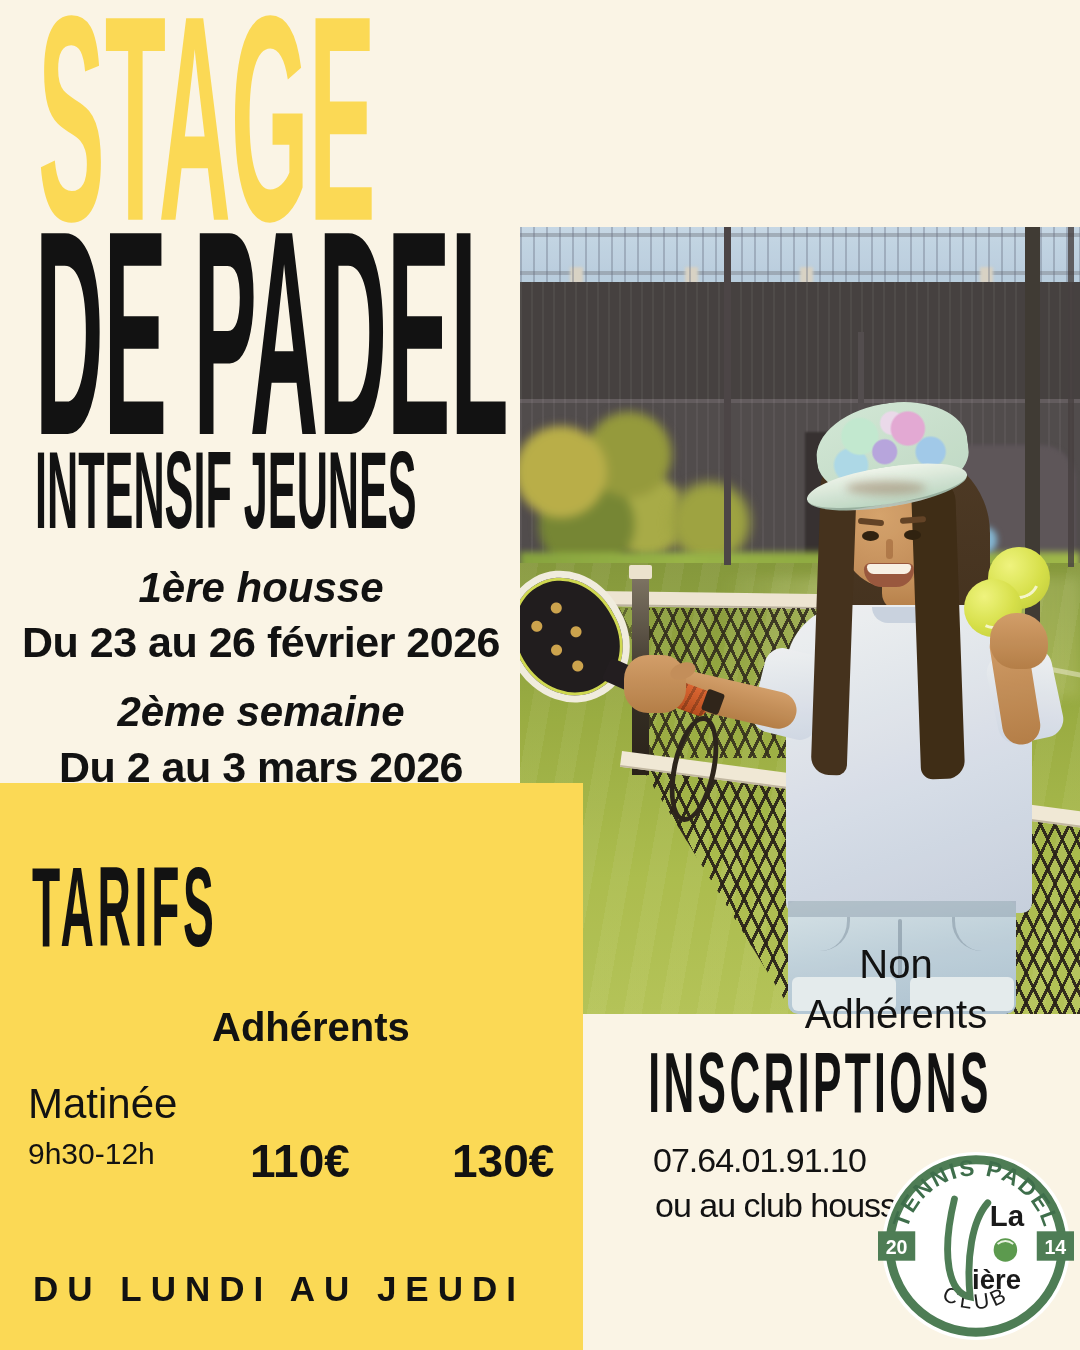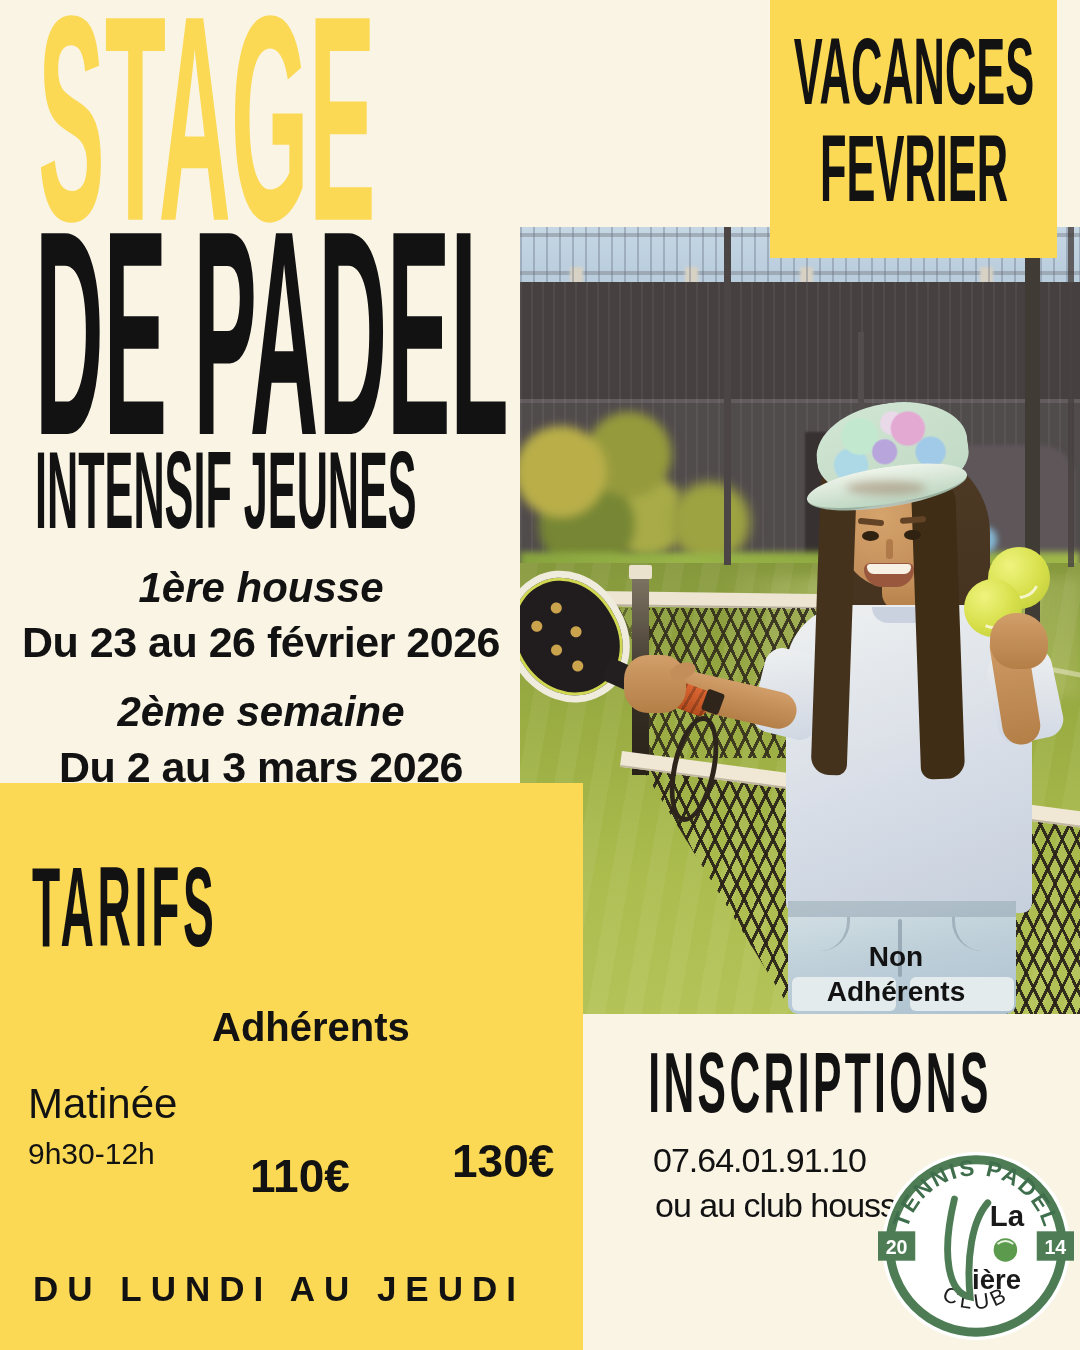--- a/index.html
+++ b/index.html
@@ -30,25 +30,25 @@
   
   .week-label{left:0;width:522px;text-align:center;font-size:42px;font-weight:bold;font-style:italic;line-height:1;}
   .week-dates{left:0;width:522px;text-align:center;font-size:43px;font-weight:bold;letter-spacing:-.5px;line-height:1;}
   .wl1{top:567px;} .wd1{top:621px;} .wl2{top:691px;} .wd2{top:746px;}
 
   .badge{left:770px;top:0;width:287px;height:258px;background:var(--yellow);z-index:3;}
   .tarifs-block{left:0;top:783px;width:583px;height:567px;background:var(--yellow);z-index:3;}
   .col-adherents{left:212px;top:224px;font-size:40px;font-weight:bold;line-height:1;}
   .row-l1{left:28px;top:300px;font-size:42px;line-height:1;}
   .row-l2{left:28px;top:356px;font-size:30px;line-height:1;}
-  .price-a{left:250px;top:355px;font-size:46px;font-weight:bold;line-height:1;margin-top:15px;}
+  .price-a{left:250px;top:355px;font-size:46px;font-weight:bold;line-height:1;}
   .price-na{left:452px;top:355px;font-size:46px;font-weight:bold;line-height:1;}
   .tarifs-footer{left:33px;top:488px;font-size:35px;font-weight:bold;letter-spacing:9px;line-height:1;}
 
-  .non-adherents{left:790px;top:939px;width:212px;text-align:center;font-size:28px;font-weight:bold;line-height:1.25;z-index:4;}
+  .non-adherents{left:790px;top:939px;width:212px;text-align:center;font-size:40px;font-weight:normal;line-height:1.25;z-index:4;}
   .insc-phone{left:653px;top:1143px;font-size:34px;letter-spacing:-1px;line-height:1;}
   .insc-note{left:655px;top:1188px;font-size:34px;letter-spacing:-1px;line-height:1;}
 
   
   .photo{left:520px;top:227px;width:560px;height:787px;overflow:hidden;background:#9db23f;z-index:1;}
   .sky{left:0;top:0;width:560px;height:58px;
     background:linear-gradient(180deg,#c3d7ea,#b3cbe2);}
   .sky-wires{left:0;top:0;width:560px;height:58px;
     background:repeating-linear-gradient(90deg,rgba(90,100,125,.35) 0 2px,transparent 2px 13px);}
   .rail{left:0;width:560px;height:4px;background:rgba(125,135,150,.55);}
@@ -251,24 +251,20 @@
 
   <div class="cond t-stage">STAGE</div>
   <div class="cond t-depadel">DE PADEL</div>
   <div class="cond t-intensif">INTENSIF JEUNES</div>
 
   <div class="week-label wl1">1ère housse</div>
   <div class="week-dates wd1">Du 23 au 26 février 2026</div>
   <div class="week-label wl2">2ème semaine</div>
   <div class="week-dates wd2">Du 2 au 3 mars 2026</div>
 
-  <div class="badge">
-    <div class="badge-line badge-line1">VACANCES</div>
-    <div class="badge-line badge-line2">FEVRIER</div>
-  </div>
 
   <div class="tarifs-block">
     <div class="cond t-tarifs">TARIFS</div>
     <div class="col-adherents">Adhérents</div>
     <div class="row-l1">Matinée</div>
     <div class="row-l2">9h30-12h</div>
     <div class="price-a">110€</div>
     <div class="price-na">130€</div>
     <div class="tarifs-footer">DU LUNDI AU JEUDI</div>
   </div>

